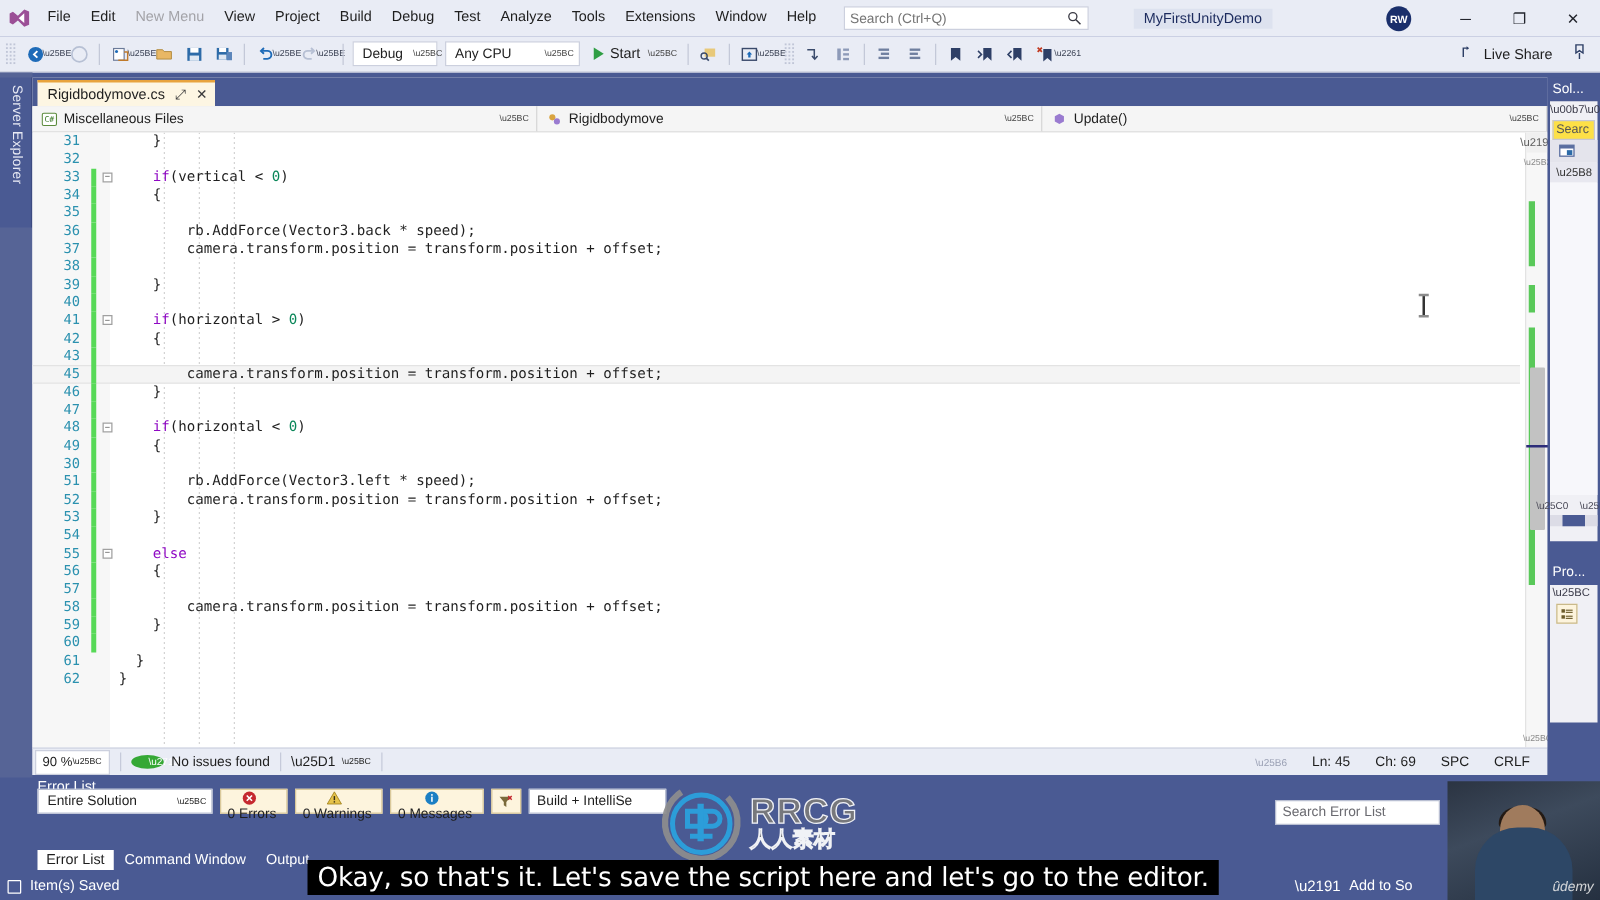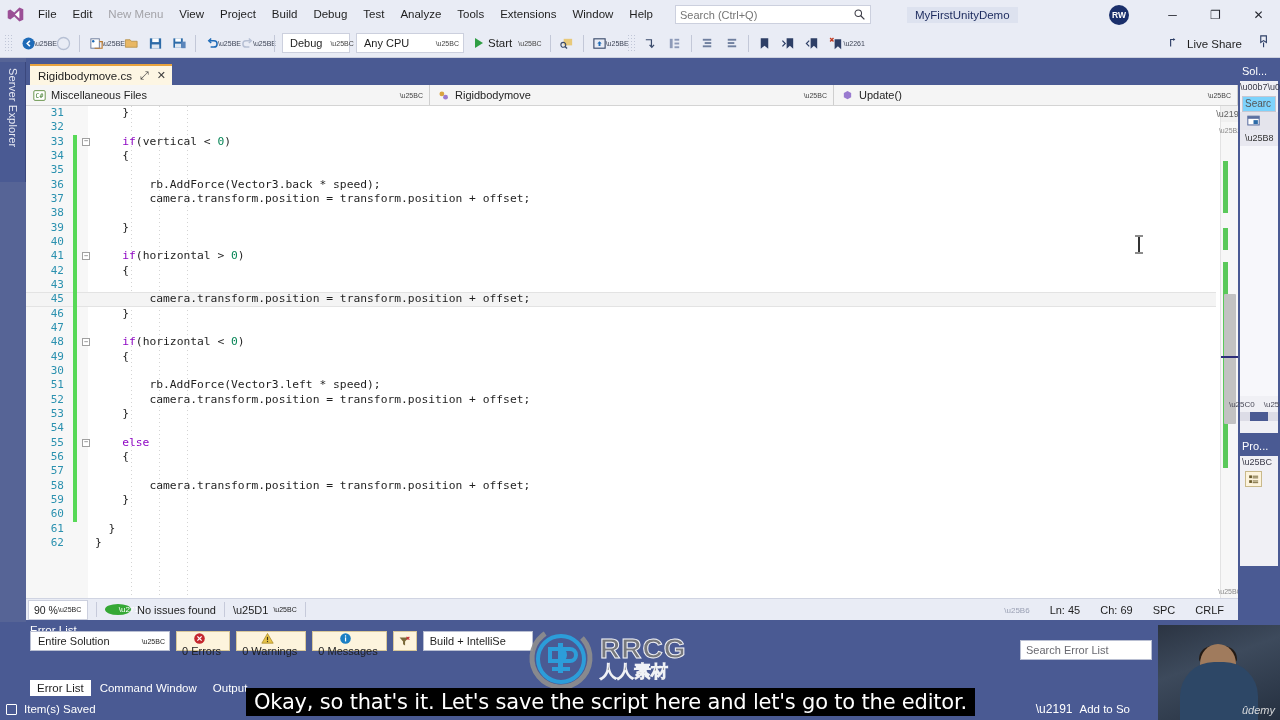--- a/index.html
+++ b/index.html
@@ -378,21 +378,21 @@
   }
   .rd-panel-title {
     font-size: 11px; color: #ffffff;
     padding: 3px 0 4px 4px;
   }
   .rd-body {
     background: #f0f0f5; margin: 0 2px;
   }
   .rd-dots { text-align: right; font-size: 9px; color: #3b3b4a; padding: 1px 6px 2px 0; }
   .rd-search {
-    background: #7dd3fc; border: 1px solid #c7c7d2; margin: 2px 2px 0 2px;
+    background: #fde047; border: 1px solid #c7c7d2; margin: 2px 2px 0 2px;
     font-size: 10px; color: #555; padding: 1px 2px; height: 16px; overflow: hidden;
   }
   .rd-iconrow {
     height: 18px; background: #e4e4ec; display: flex; align-items: center;
     padding-left: 6px;
   }
   .rd-treerow {
     height: 16px; background: #e8e8f0; display: flex; align-items: center;
     padding-left: 5px; font-size: 9px; color: #333;
   }
@@ -821,21 +821,21 @@
       <div class="rd-white" style="height:250px"></div>
       <div class="rd-navrow">
         <span>\u25C0</span>
         <span>\u25B6</span>
       </div>
       <div class="rd-hscroll">
           <i></i>
         </div>
     </div>
 
-    <div class="rd-panel-title" style="margin-top:4px">Pro...</div>
+    <div class="rd-panel-title" style="margin-top:16px">Pro...</div>
     <div class="rd-body" style="height:110px">
       <div class="rd-dots">\u25BC</div>
       <div class="prop-ico">
         <svg width="12" height="11" viewBox="0 0 16 16">
             <rect x="1" y="2" width="4" height="4" fill="#6b5b2a"></rect>
             <rect x="6" y="2.5" width="8" height="1.3" fill="#6b5b2a"></rect>
             <rect x="6" y="5" width="8" height="1.3" fill="#6b5b2a"></rect>
             <rect x="1" y="9" width="4" height="4" fill="#6b5b2a"></rect>
             <rect x="6" y="9.5" width="8" height="1.3" fill="#6b5b2a"></rect>
             <rect x="6" y="12" width="8" height="1.3" fill="#6b5b2a"></rect>

